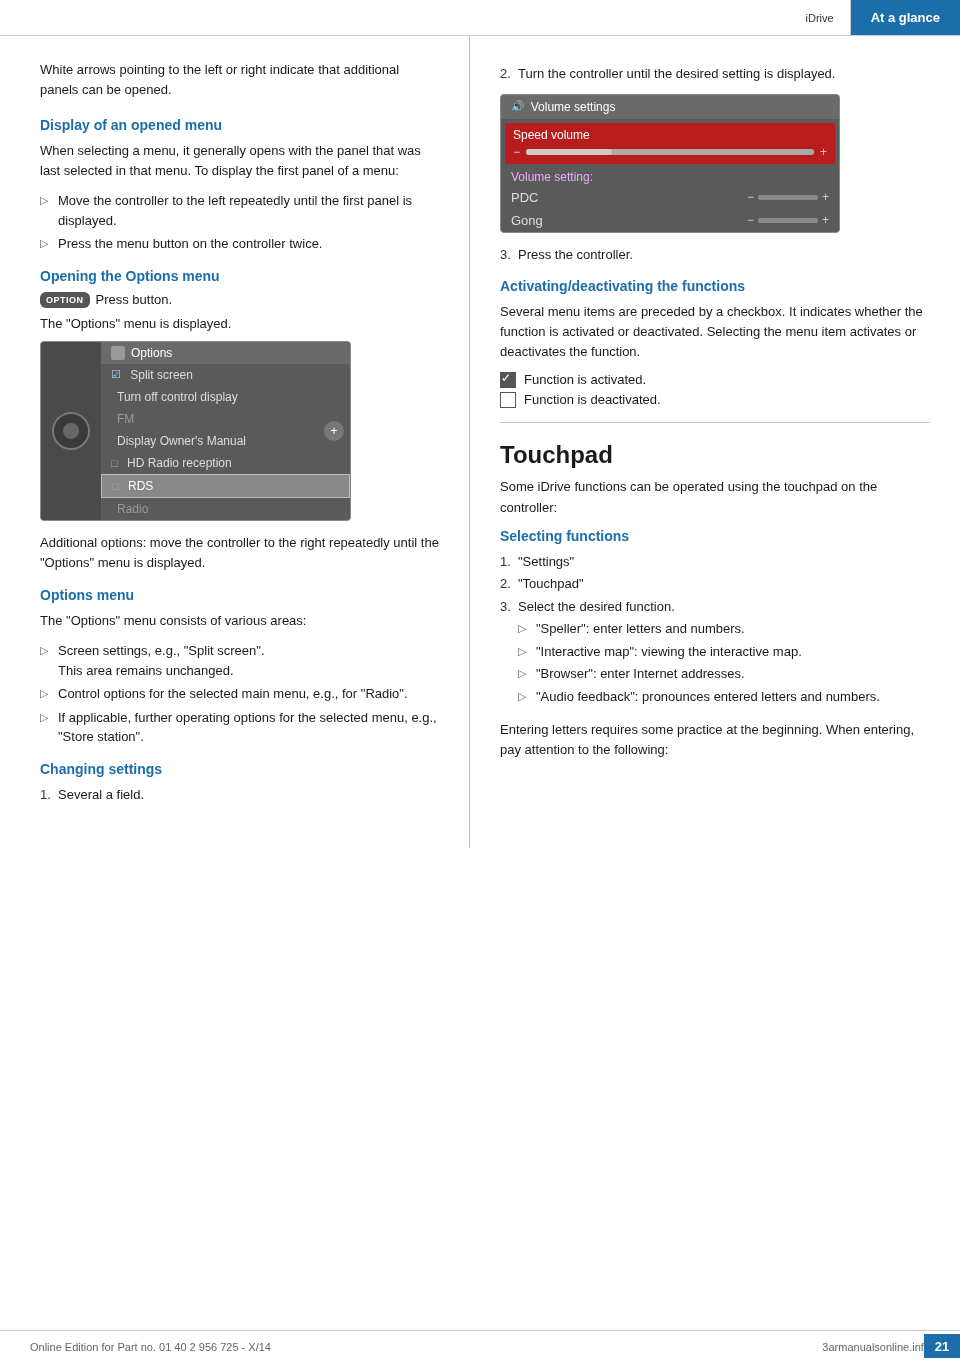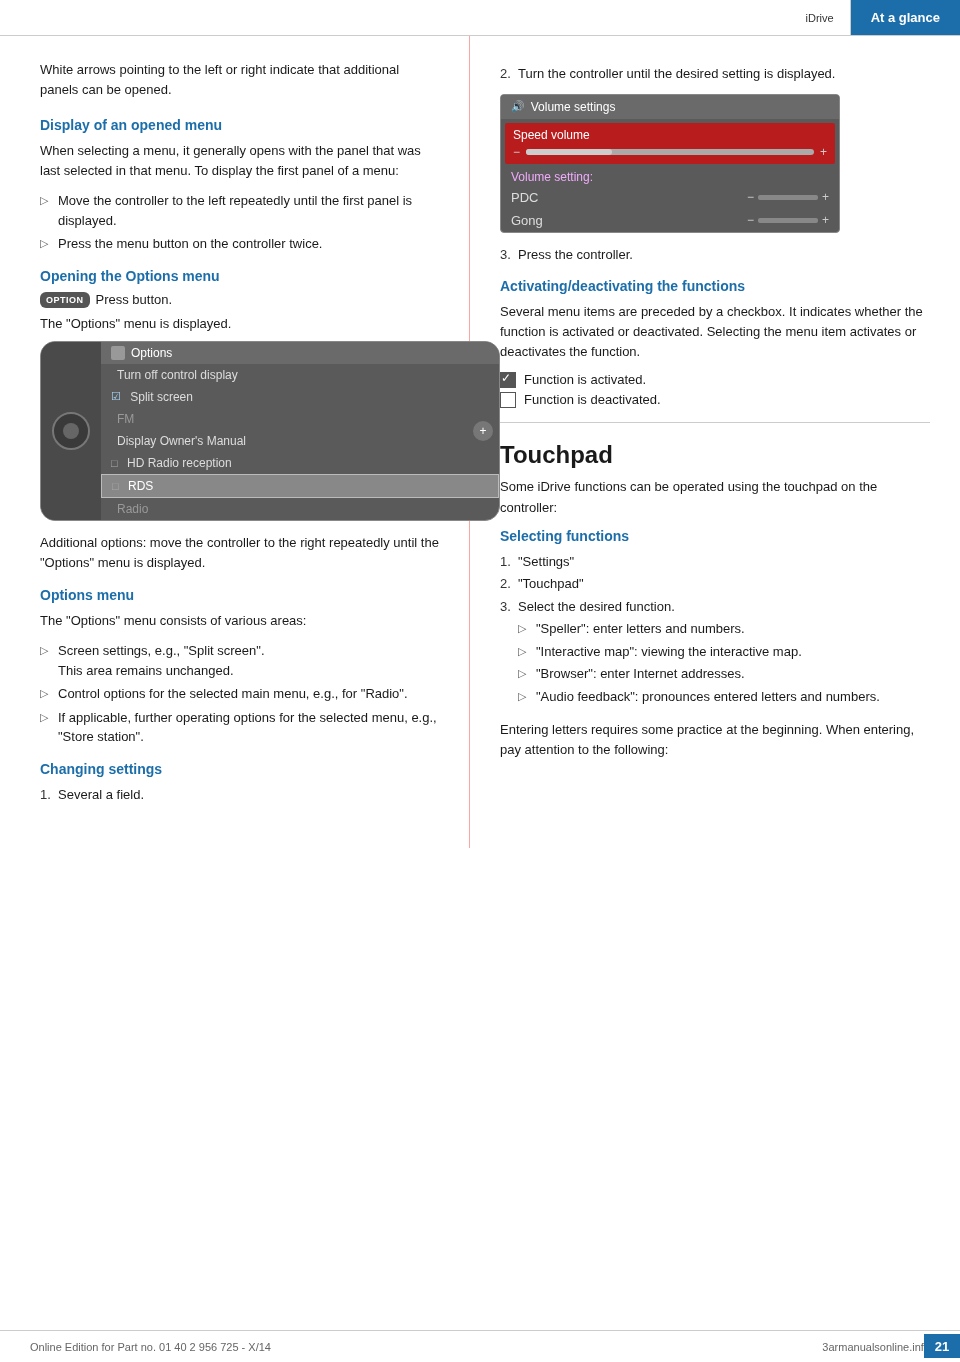--- a/index.html
+++ b/index.html
@@ -122,24 +122,24 @@
       margin-bottom: 8px;
     }
 
     .menu-display-text {
       font-size: 13px;
       margin-bottom: 10px;
     }
 
     
     .menu-screenshot {
-      width: 460px;
+      width: 311px;
       background: #5a5a5a;
       border: 1px solid #888;
-      border-radius: 15px;
+      border-radius: 4px;
       margin-bottom: 12px;
       overflow: hidden;
       position: relative;
     }
     .menu-screenshot-inner {
       display: flex;
       align-items: stretch;
     }
     .menu-left-controls {
       width: 60px;
@@ -477,22 +477,22 @@
           <div class="menu-left-controls">
             <div class="controller-circle">
               <div class="controller-inner"></div>
             </div>
           </div>
           <div class="menu-content">
             <div class="menu-title-bar">
               <div class="menu-title-icon"></div>
               <span class="menu-title-text">Options</span>
             </div>
+            <div class="menu-item checkmark">&nbsp;Split screen</div>
             <div class="menu-item no-check">Turn off control display</div>
-            <div class="menu-item checkmark">&nbsp;Split screen</div>
             <div class="menu-item no-check grayed">FM</div>
             <div class="menu-item no-check">Display Owner's Manual</div>
             <div class="menu-item unchecked">&nbsp;HD Radio reception</div>
             <div class="menu-item unchecked menu-item-rds highlighted">&nbsp;RDS</div>
             <div class="menu-item no-check grayed">Radio</div>
           </div>
           <div class="menu-right-btn">+</div>
         </div>
       </div>
 

